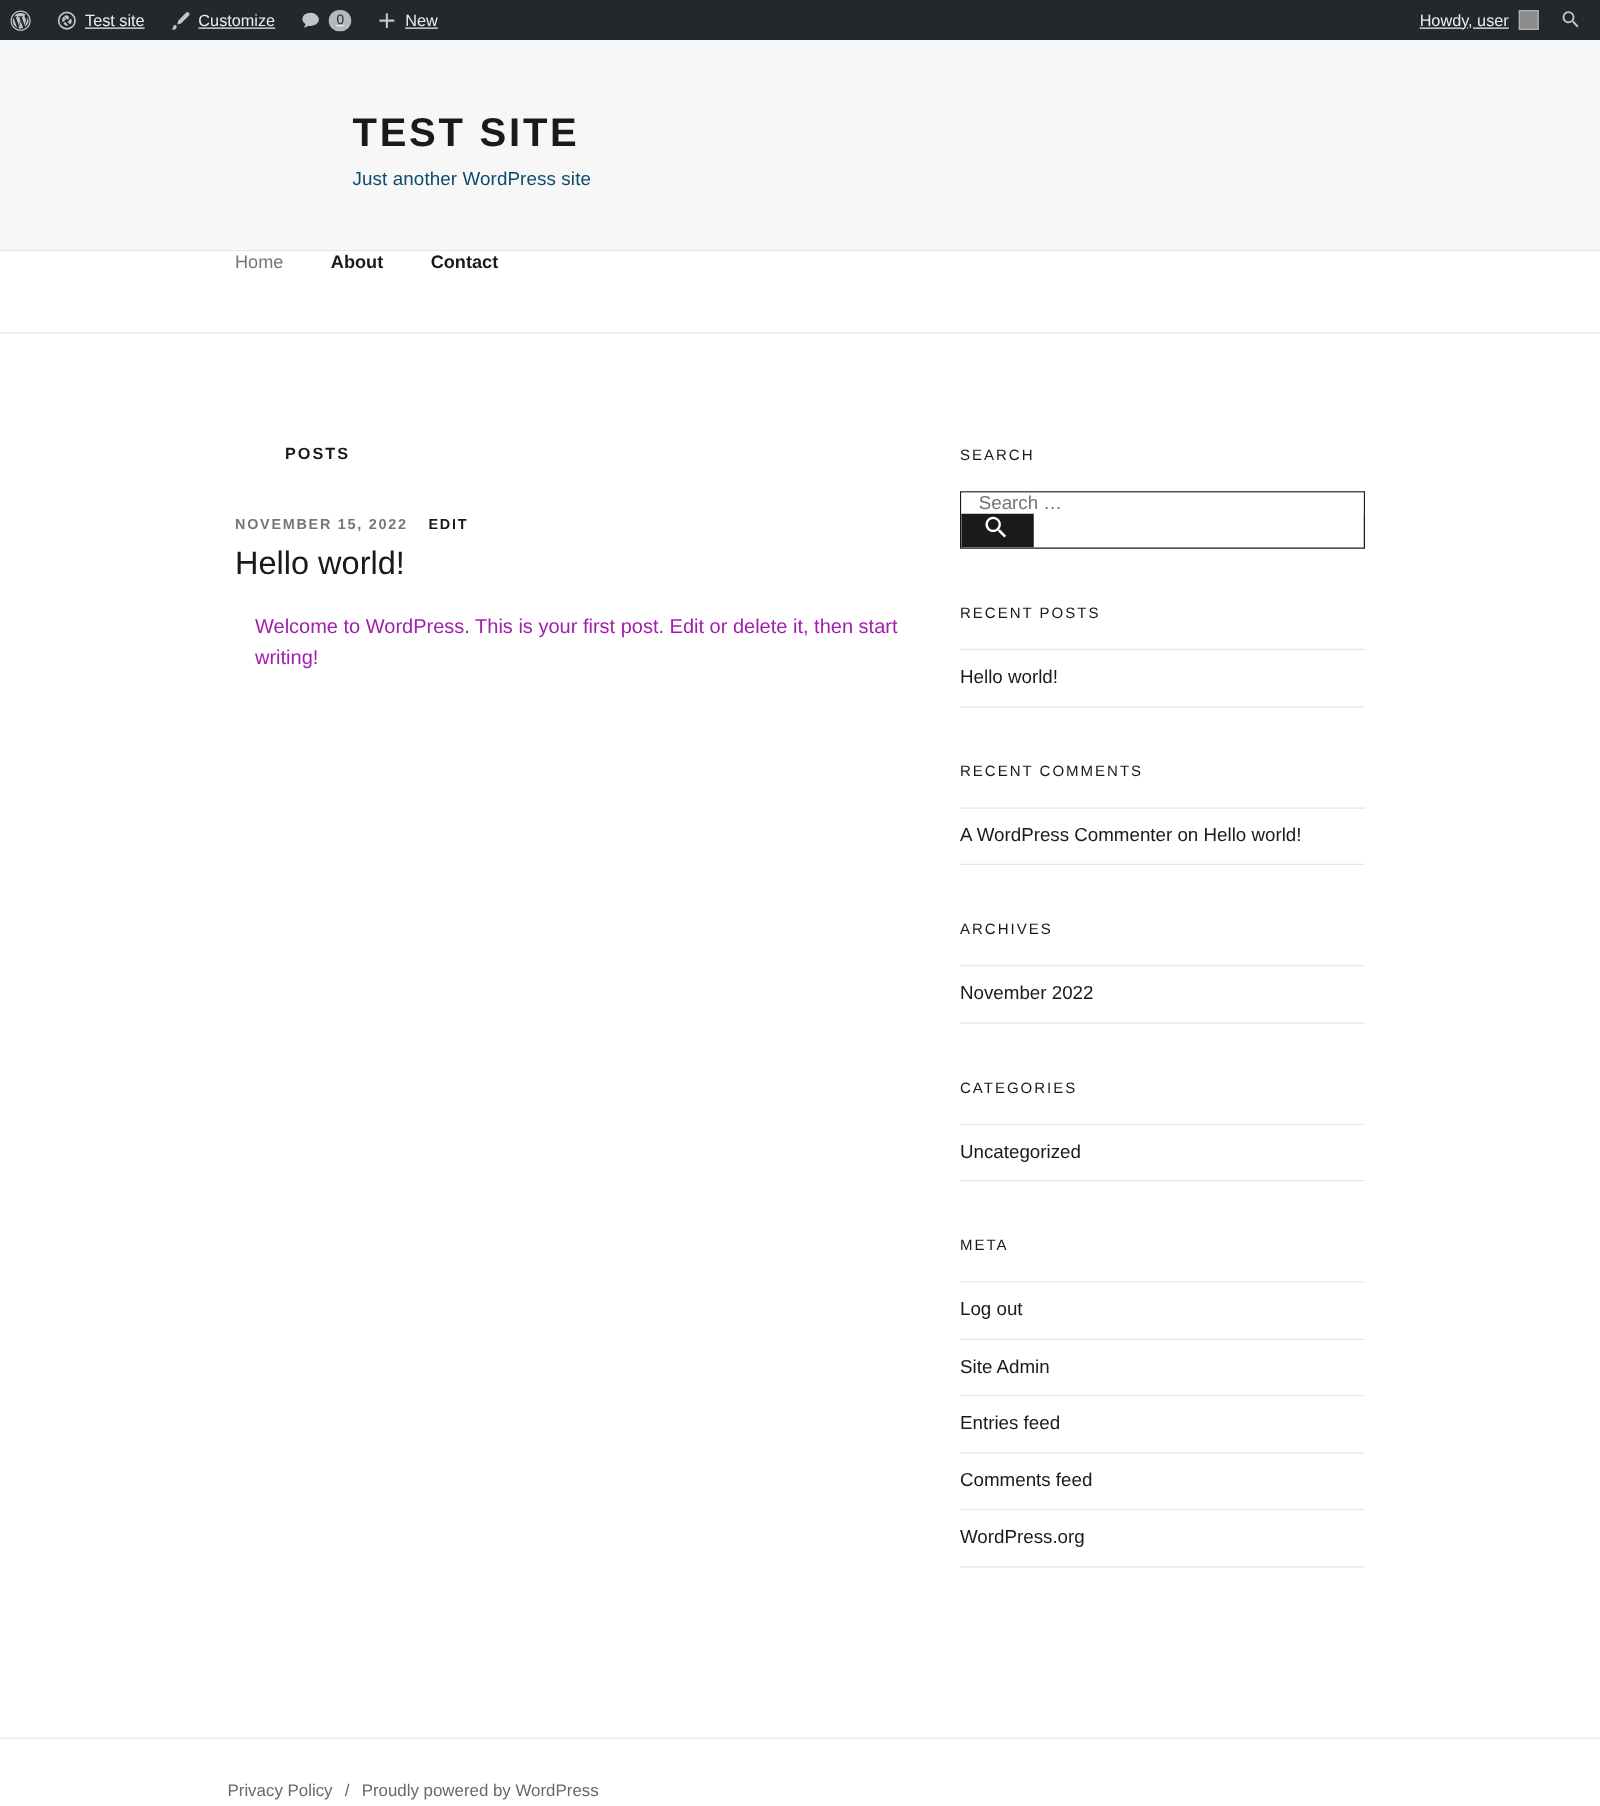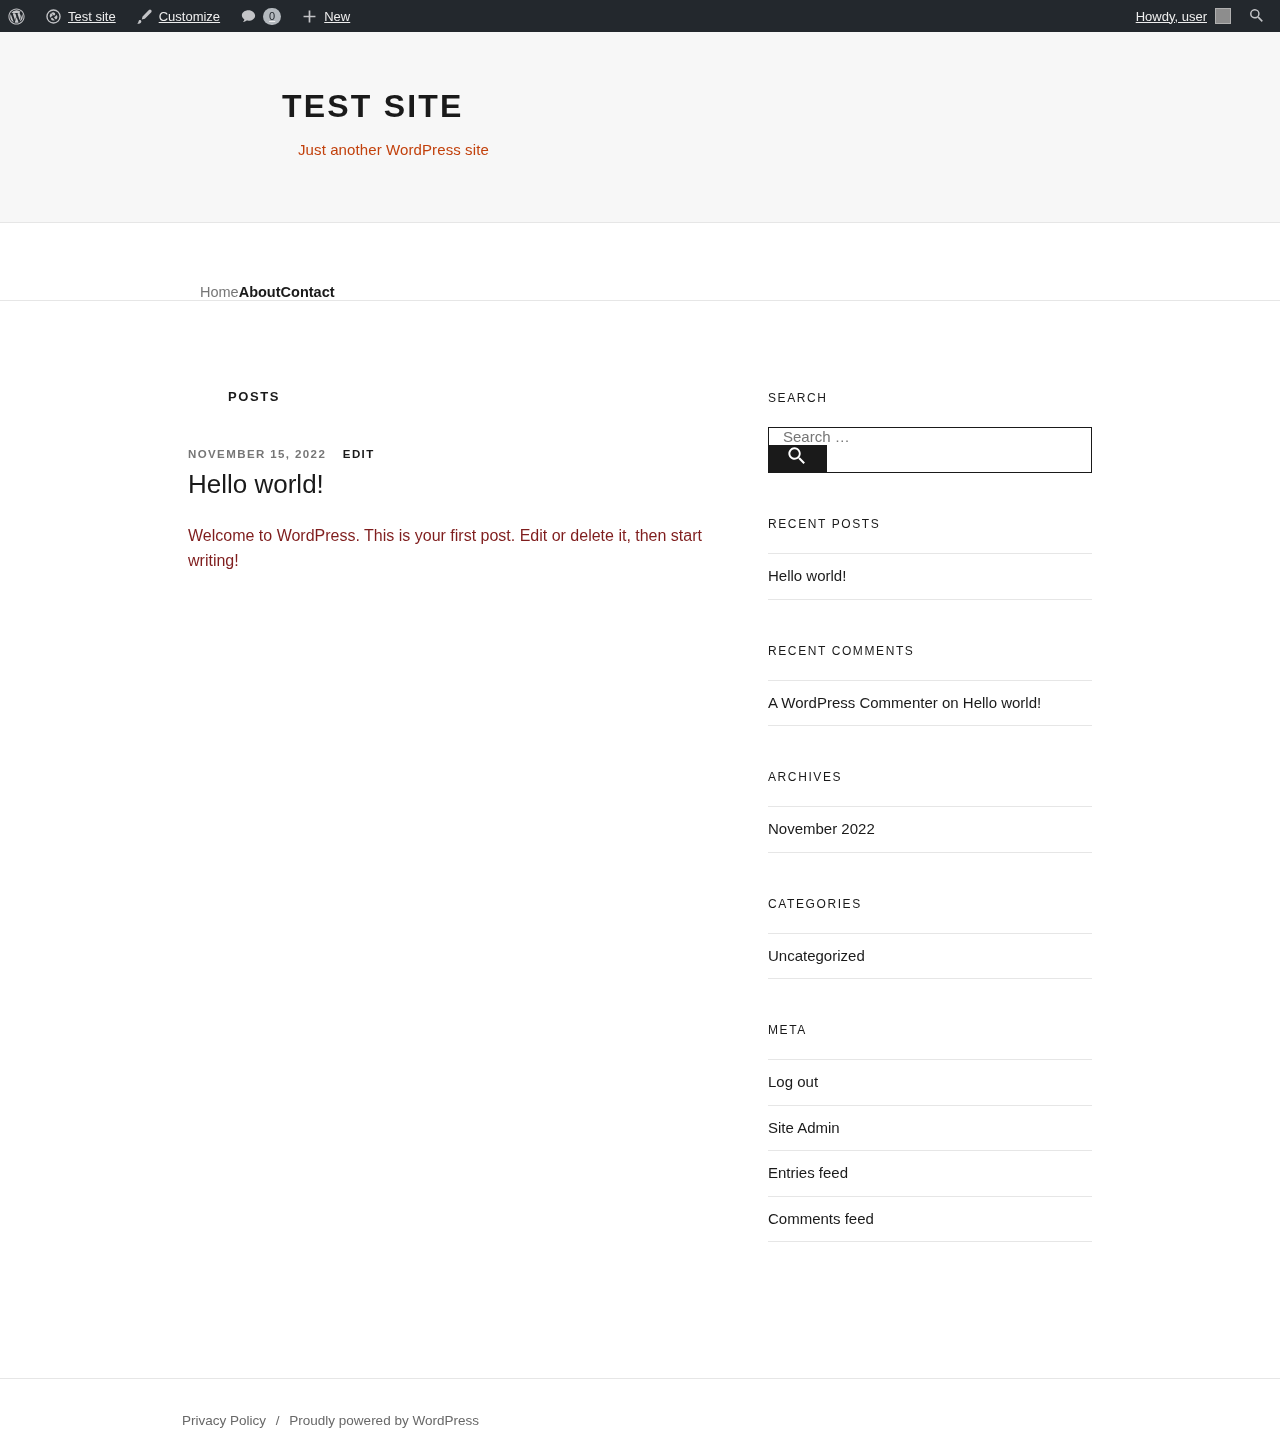--- a/index.html
+++ b/index.html
@@ -82,38 +82,39 @@
     font-size: 32px;
     font-weight: bold;
     letter-spacing: 2.2px;
     color: #1a1a1a;
     margin: 0 0 10px 0;
     text-transform: uppercase;
     font-family: "Liberation Sans", sans-serif;
   }
   .site-description {
     font-size: 15px;
-    color: #c2410c;
-    margin: 16px;
+    color: #0c4a6e;
+    margin: 0;
     letter-spacing: 0.1px;
   }
 
   
   .site-nav {
     border-bottom: 1px solid #e6e6e6;
     background: #ffffff;
     height: 66px;
   }
   .nav-list {
     display: flex;
-    align-items: flex-end;
+    align-items: flex-start;
     height: 66px;
     list-style: none;
-    margin: 12px;
+    margin: 0;
     padding: 0 0 0 188px;
+    gap: 38px;
   }
   .nav-list li a {
     font-size: 14.5px;
     color: #1a1a1a;
     text-decoration: none;
     font-weight: bold;
   }
   .nav-list li.current a { color: #767676; font-weight: normal; }
 
   
@@ -145,22 +146,22 @@
   .entry-title {
     font-size: 26px;
     font-weight: normal;
     color: #1a1a1a;
     margin: 4px 0 22px 0;
     line-height: 1.25;
   }
   .entry-content p {
     font-size: 16px;
     line-height: 1.62;
-    color: #7f1d1d;
-    margin: 0;
+    color: #a21caf;
+    margin: 16px;
   }
 
   
   .sidebar {
     width: 324px;
     margin-left: 20px;
     padding-top: 2px;
   }
   .widget { margin-bottom: 44px; }
   .widget-title {
@@ -381,20 +382,21 @@
       </ul>
     </section>
 
     <section class="widget">
       <h2 class="widget-title">META</h2>
       <ul>
         <li><a href="#">Log out</a></li>
         <li><a href="#">Site Admin</a></li>
         <li><a href="#">Entries feed</a></li>
         <li><a href="#">Comments feed</a></li>
+        <li><a href="#">WordPress.org</a></li>
       </ul>
     </section>
 
   </aside>
 </div>
 
 <footer class="site-footer">
   <div class="footer-inner">
     <a href="#">Privacy Policy</a>
     <span class="sep">/</span>

